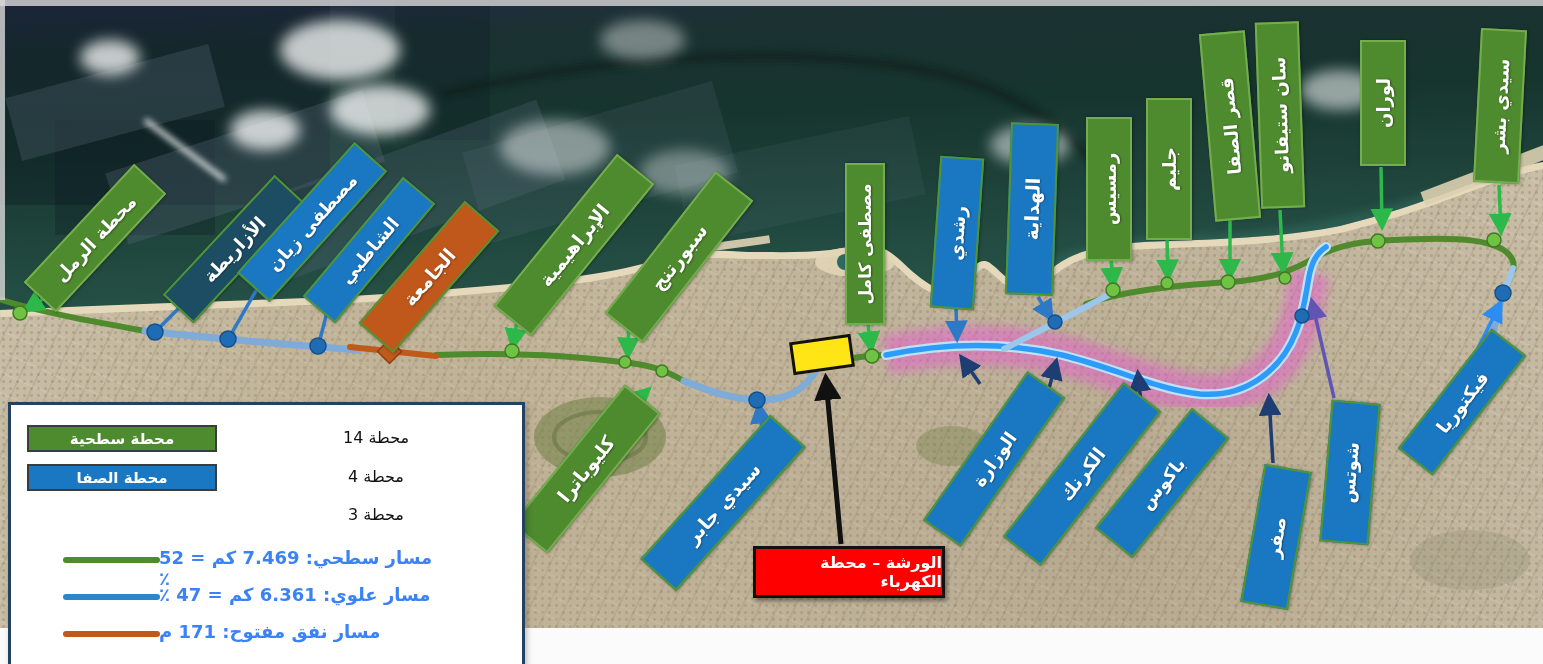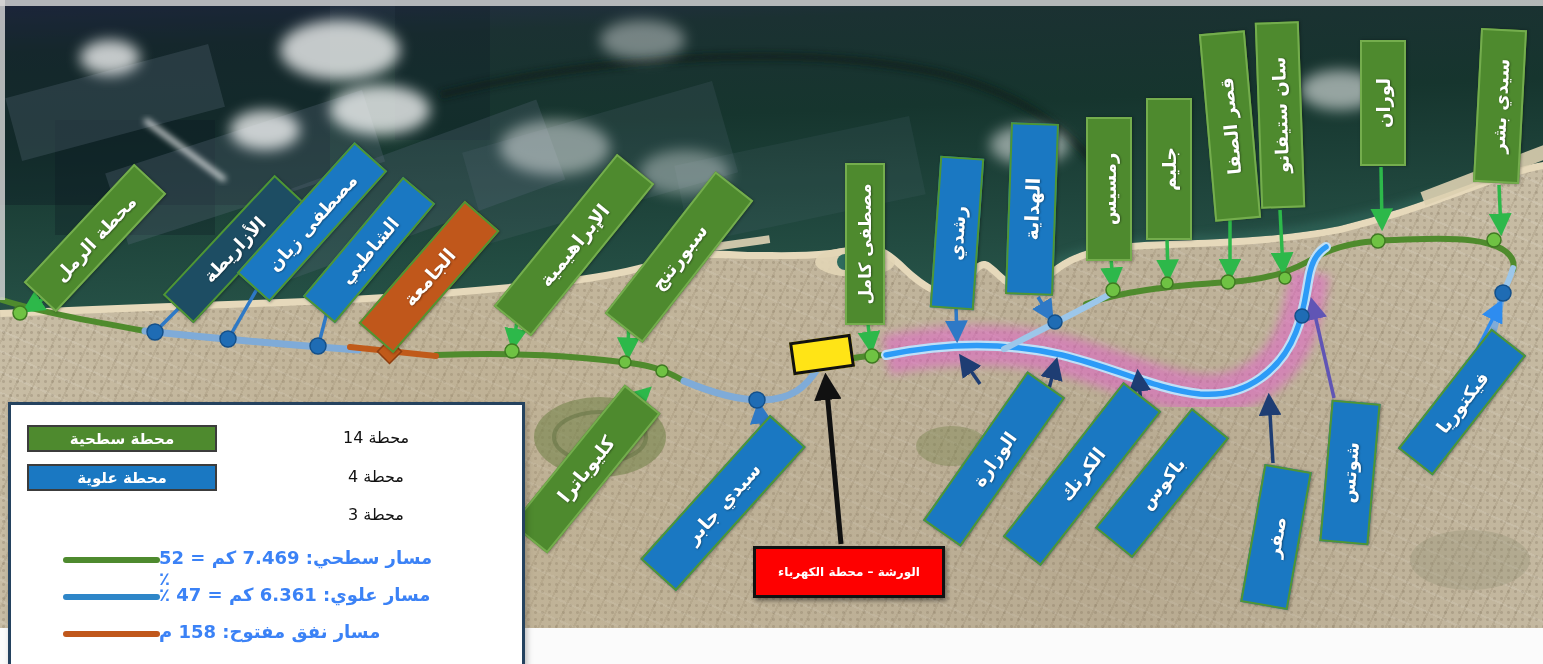--- a/index.html
+++ b/index.html
@@ -21,21 +21,21 @@
   .station span{white-space:nowrap;text-shadow:0 1px 2px rgba(0,0,0,.4);}
   .station.surface{background:#4e8a2e;border-color:#74ad4d;}
   .station.elevated{background:#1a78c2;border-color:#4f9633;}
   .station.elevated_dark{background:#1d4d63;border-color:#4f9633;}
   .station.open_tunnel{background:#c0571b;border-color:#4f9633;}
   
   .workshop-marker{position:absolute;left:791px;top:338px;width:56px;height:27px;
            background:#ffe416;border:3px solid #111;transform:rotate(-8deg);}
   .annotation{position:absolute;left:753px;top:546px;width:186px;height:46px;
            background:#fe0000;border:3px solid #111;display:flex;align-items:center;
-           justify-content:center;color:#fff;font-weight:bold;font-size:12px;
+           justify-content:center;color:#fff;font-weight:bold;font-size:16px;
            box-shadow:2px 3px 4px rgba(0,0,0,.4);}
   
   .legend{position:absolute;left:8px;top:402px;width:517px;height:304px;background:#fff;
           border:3px solid #24425f;box-sizing:border-box;box-shadow:2px 3px 6px rgba(0,0,0,.25);}
   .lg-type-row{position:absolute;left:0;width:100%;height:28px;}
   .lg-swatch{position:absolute;left:16px;top:0;width:190px;height:27px;border:2px solid #3c3c3c;
           box-sizing:border-box;display:flex;align-items:center;justify-content:center;
           color:#fff;font-weight:bold;font-size:15px;}
   .lg-count{position:absolute;left:320px;top:3px;width:90px;text-align:center;
           font-weight:normal;font-size:16px;color:#111;}
@@ -308,36 +308,36 @@
     <span>الورشة – محطة الكهرباء</span>
   </div>
 
   <div class="legend" dir="rtl">
     <div id="legend-types">
         <div class="lg-type-row" style="top: 20px;">
           <div class="lg-swatch" style="background: rgb(78, 138, 46);">محطة سطحية</div>
           <div class="lg-count" dir="ltr">14 محطة</div>
         </div>
         <div class="lg-type-row" style="top: 59px;">
-          <div class="lg-swatch" style="background: rgb(26, 120, 194);">محطة علوية</div>
+          <div class="lg-swatch" style="background: rgb(26, 120, 194);">محطة الصفا</div>
           <div class="lg-count" dir="ltr">4 محطة</div>
         </div>
         <div class="lg-type-row" style="top: 97px;">
           <div class="lg-count" dir="ltr">3 محطة</div>
         </div>
       </div>
     <div id="legend-routes">
         <div class="lg-route-row" style="top: 140px;">
           <div class="lg-line" style="background: rgb(78, 138, 46);"></div>
           <div class="lg-route-text" dir="rtl">مسار سطحي: 7.469 كم = 52 ٪</div>
         </div>
         <div class="lg-route-row" style="top: 177px;">
           <div class="lg-line" style="background: rgb(46, 134, 200);"></div>
           <div class="lg-route-text" dir="rtl">مسار علوي: 6.361 كم = 47 ٪</div>
         </div>
         <div class="lg-route-row" style="top: 214px;">
           <div class="lg-line" style="background: rgb(192, 87, 27);"></div>
-          <div class="lg-route-text" dir="rtl">مسار نفق مفتوح: 158 م</div>
+          <div class="lg-route-text" dir="rtl">مسار نفق مفتوح: 171 م</div>
         </div>
       </div>
   </div>
 
 </div>
 
 </body></html>

